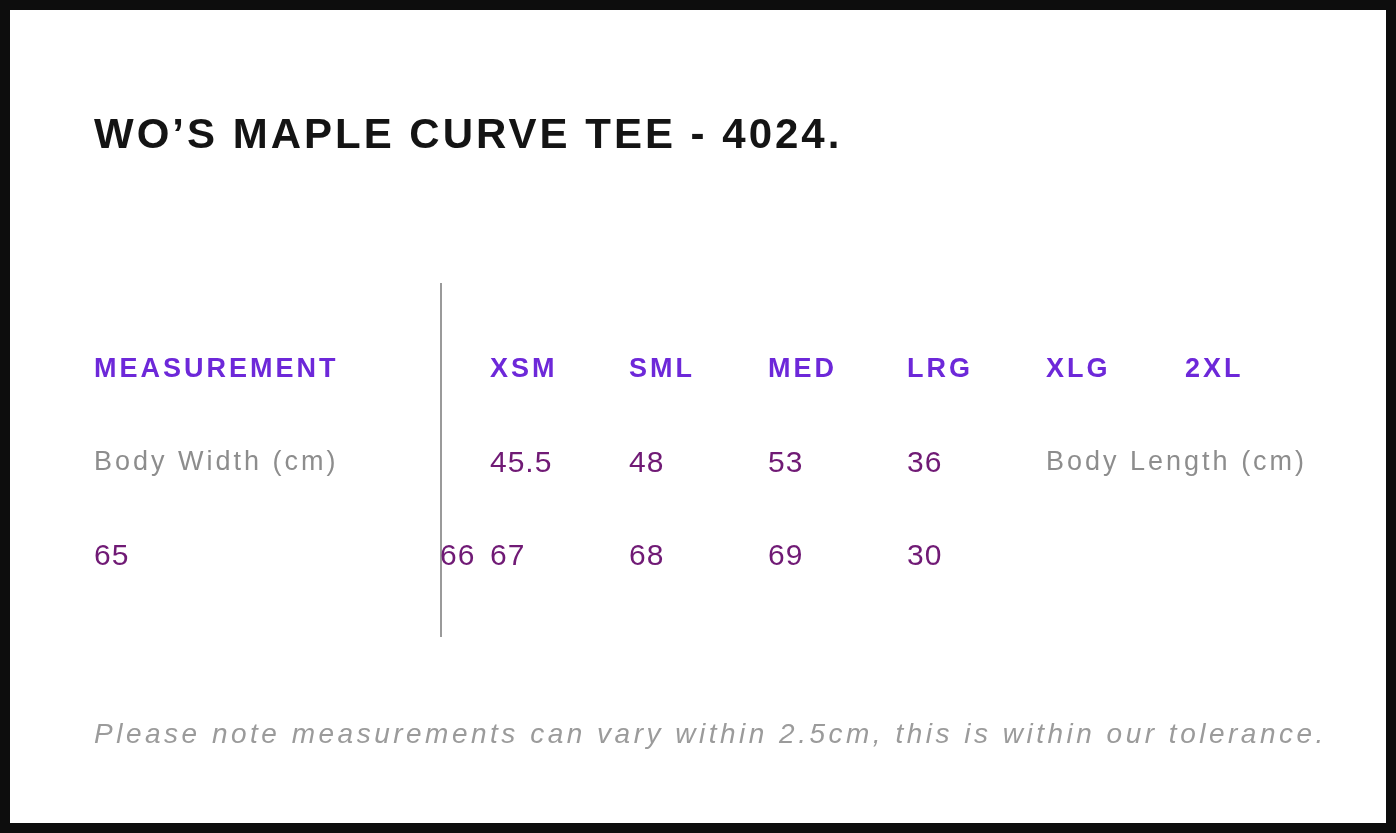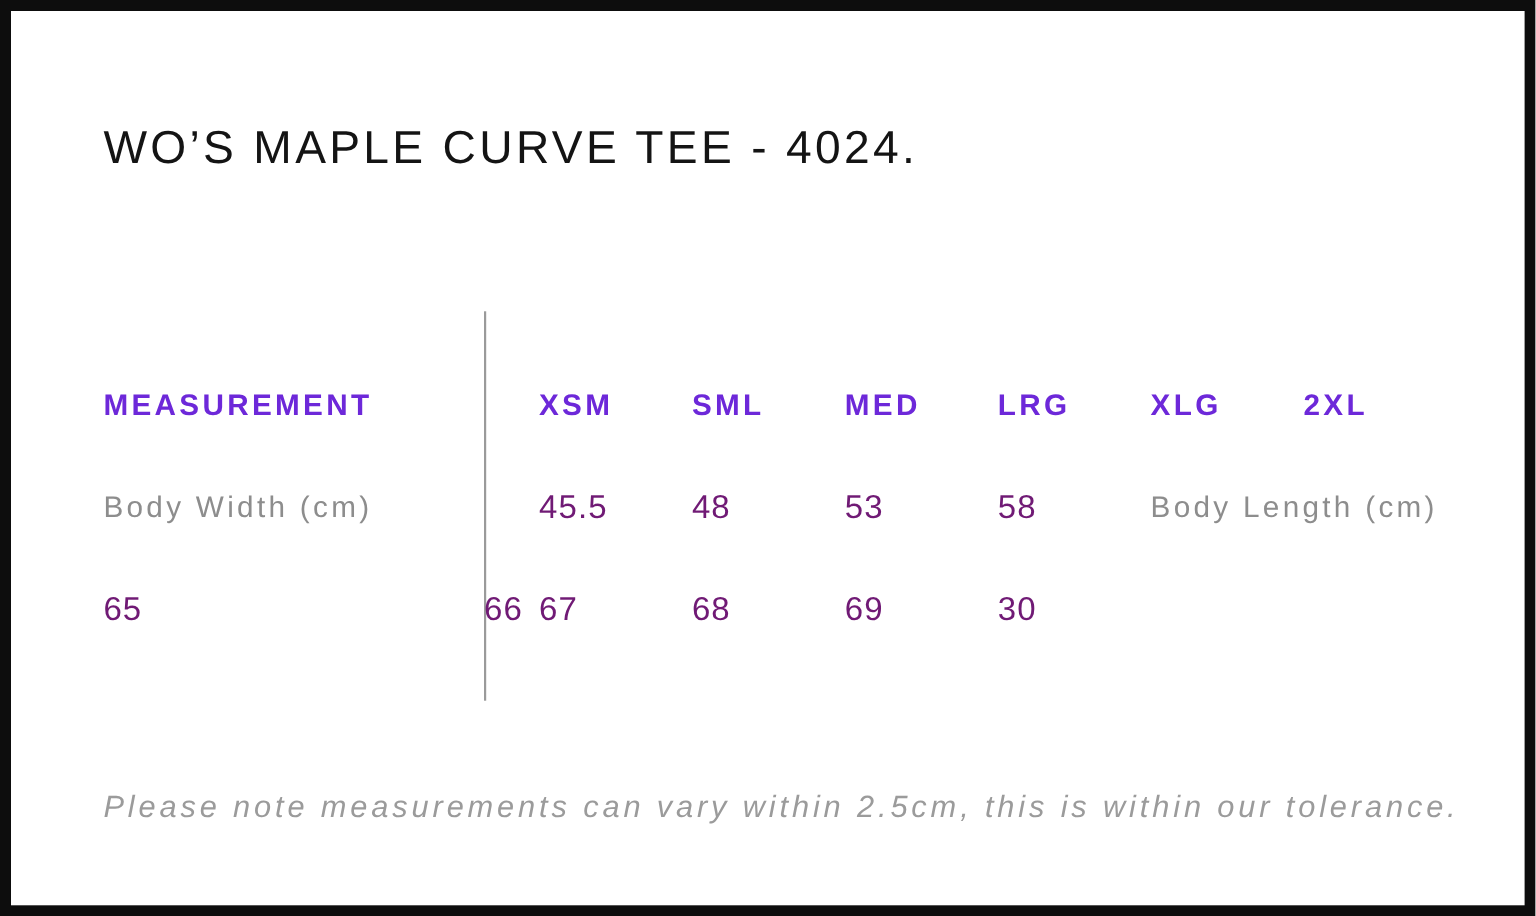--- a/index.html
+++ b/index.html
@@ -16,21 +16,21 @@
     border: 10px solid #0d0d0d;
     background: #ffffff;
     overflow: hidden;
   }
   .title {
     position: absolute;
     left: 84px;
     top: 100px;
     margin: 0;
     font-size: 42px;
-    font-weight: 400;
+    font-weight: 700;
     letter-spacing: 3px;
     color: #141414;
     white-space: nowrap;
   }
   .divider {
     position: absolute;
     left: 430px;
     top: 273px;
     width: 2px;
     height: 354px;
@@ -103,21 +103,21 @@
     <div class="cell col-header">MED</div>
     <div class="cell col-header">LRG</div>
     <div class="cell col-header">XLG</div>
     <div class="cell col-header">2XL</div>
 
     <div class="cell label-col row-label">Body Width (cm)</div>
     <div class="spacer"></div>
     <div class="cell value">45.5</div>
     <div class="cell value">48</div>
     <div class="cell value">53</div>
-    <div class="cell value">58</div>
+    <div class="cell value">36</div>
 
     <div class="cell label-col row-label">Body Length (cm)</div>
     <div class="spacer"></div>
     <div class="cell value">65</div>
     <div class="cell value">66</div>
     <div class="cell value">67</div>
     <div class="cell value">68</div>
     <div class="cell value">69</div>
     <div class="cell value">30</div>
 

